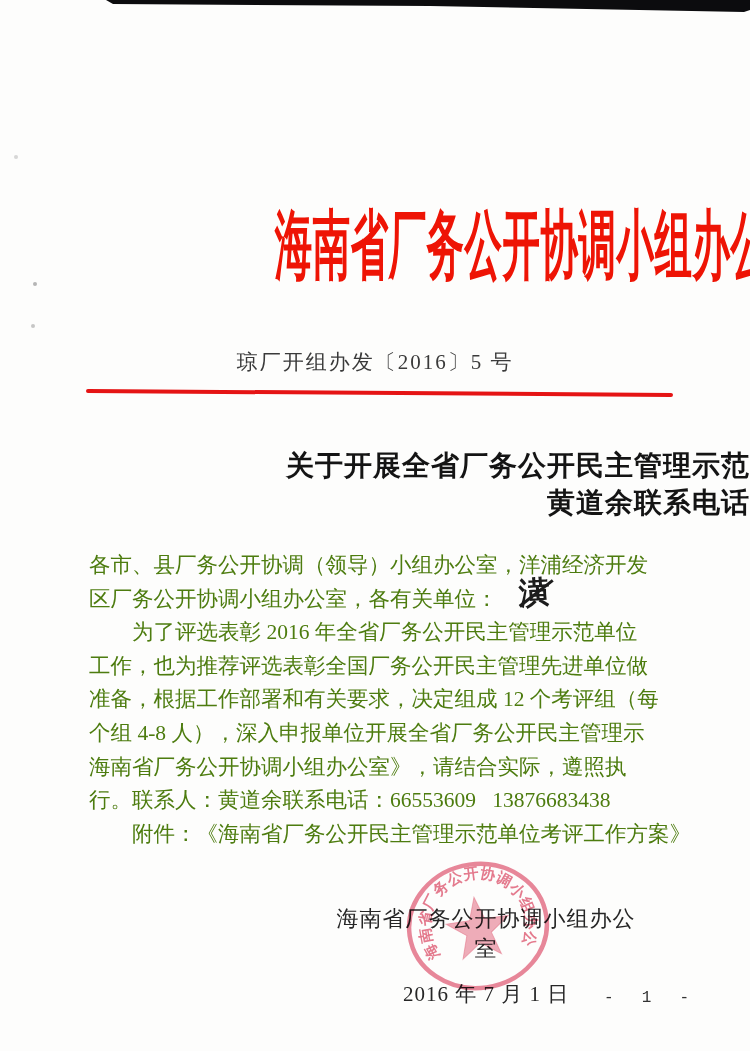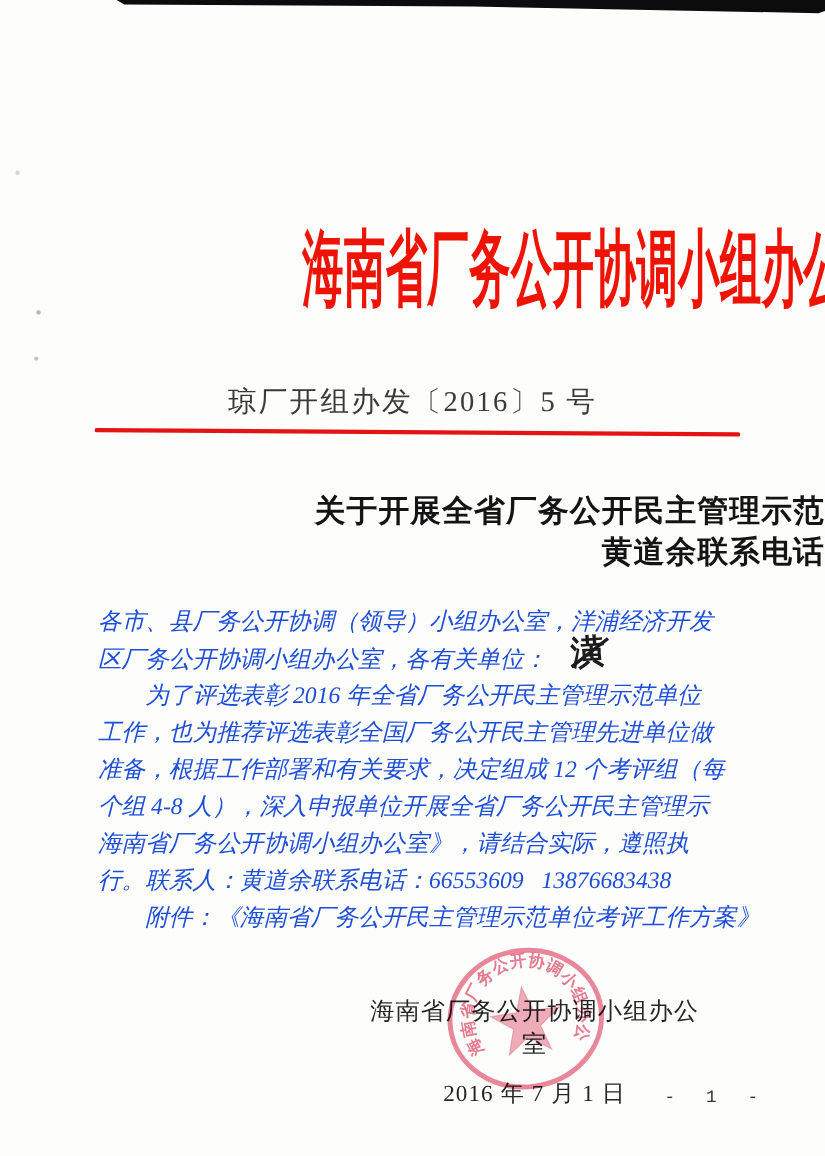--- a/index.html
+++ b/index.html
@@ -30,38 +30,38 @@
   }
   .red-header .inner {
     display: inline-block;
     font-size: 70px; font-weight: bold;
     transform: scale(0.535, 1.08); transform-origin: 52% center;
     letter-spacing: 1px;
   }
 
   .doc-number {
     position: absolute; top: 348px; left: 0; width: 750px;
-    text-align: center; font-size: 26px; letter-spacing: 2px; color: #3a3a3a;
+    text-align: center; font-size: 21px; letter-spacing: 2px; color: #3a3a3a;
     white-space: pre;
   }
 
   .red-rule {
     position: absolute; left: 86px; top: 389px; width: 587px; height: 4px;
     border-radius: 2px; transform: rotate(0.38deg); transform-origin: left center;
   }
 
   .main-title {
     position: absolute; top: 447px; left: 10px; width: 740px;
     text-align: right; font-weight: bold; color: #141414;
     font-size: 28px; line-height: 37px; letter-spacing: 1px;
   }
 
   .body-text {
     position: absolute; left: 89px; top: 549px; width: 586px;
-    font-size: 21.5px; line-height: 33.6px; color: #1d4ed8; font-style: italic;
+    font-size: 21.5px; line-height: 33.6px; color: #4d7c0f;
   }
   .body-text .line { white-space: pre; }
 
   .handwritten {
     position: absolute; left: 519px; top: 577px;
     font-size: 31px; font-weight: bold; color: #1c1c1c;
     transform: rotate(-4deg); line-height: 31px;
   }
   .handwritten::after {
     content: ""; position: absolute; left: -4px; top: 15px;

